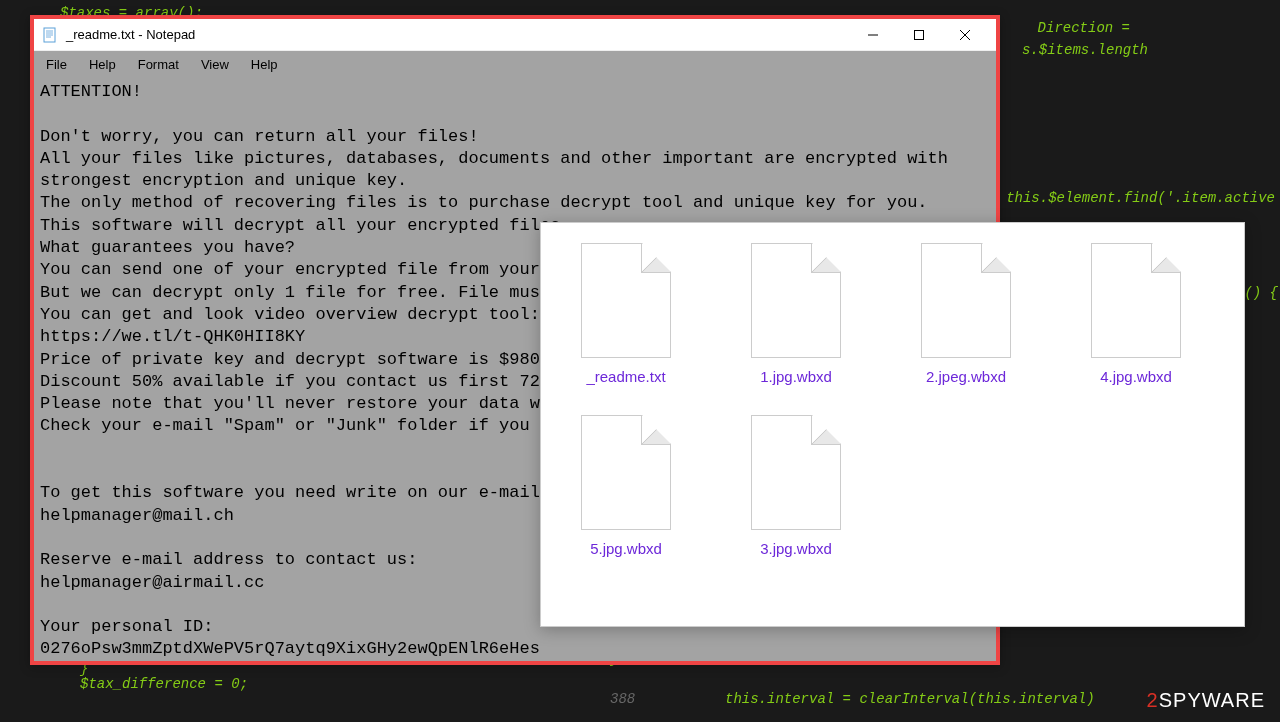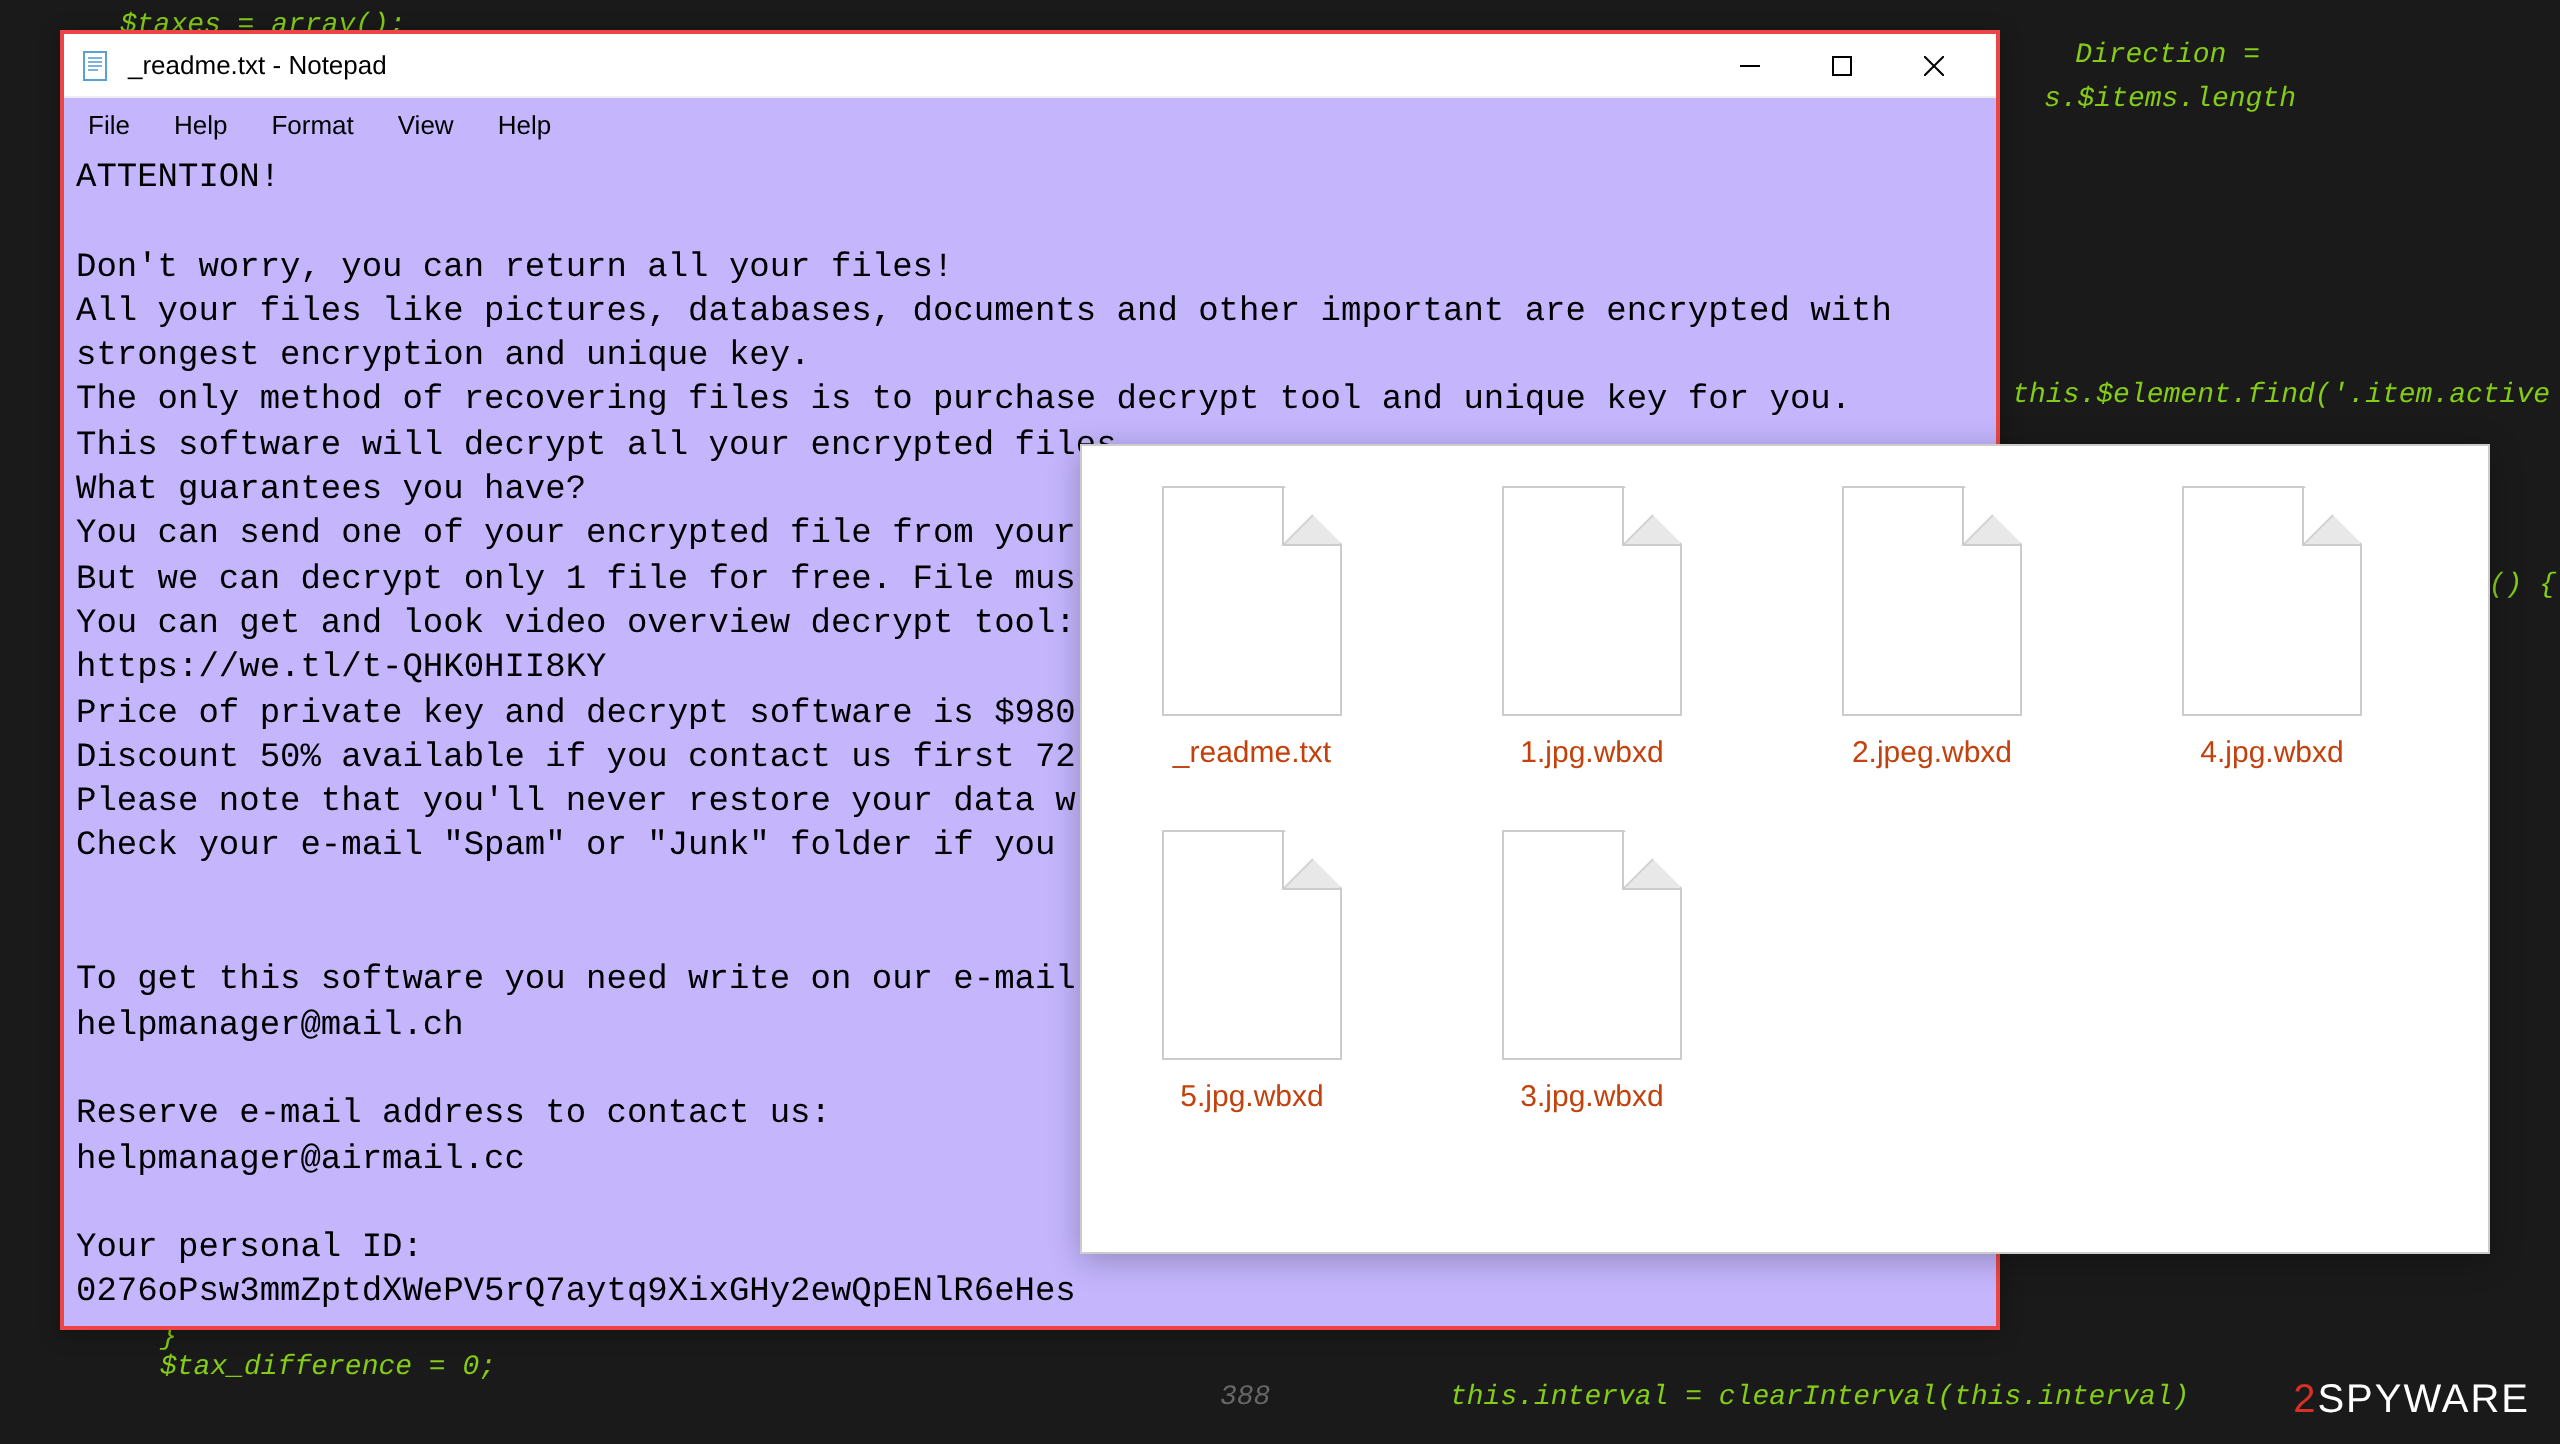--- a/index.html
+++ b/index.html
@@ -28,22 +28,22 @@
     .bg9 { bottom: 30px; left: 80px; }
     .bg10 { bottom: 15px; left: 725px; }
     .bg11 { bottom: 15px; left: 610px; color: #666; }
 
     .notepad-window {
       position: absolute;
       top: 15px;
       left: 30px;
       width: 970px;
       height: 650px;
-      background: #c4b5fd;
-      border: 2px solid #ef4444;
+      background: #a3a3a3;
+      border: 4px solid #ef4444;
       box-shadow: 0 2px 10px rgba(0,0,0,0.3);
       display: flex;
       flex-direction: column;
     }
     .titlebar {
       height: 32px;
       background: #fff;
       display: flex;
       align-items: center;
       padding: 0 8px;
@@ -148,21 +148,21 @@
       top: -1px;
       right: -1px;
       width: 29px;
       height: 29px;
       background: #fff;
       clip-path: polygon(100% 0, 100% 100%, 0 0);
     }
     .file-label {
       font-family: 'Segoe UI', Arial, sans-serif;
       font-size: 15px;
-      color: #c2410c;
+      color: #6d28d9;
       text-align: right;
       white-space: nowrap;
     }
 
     .watermark {
       position: absolute;
       bottom: 10px;
       right: 15px;
       font-family: Arial, sans-serif;
       font-size: 20px;

